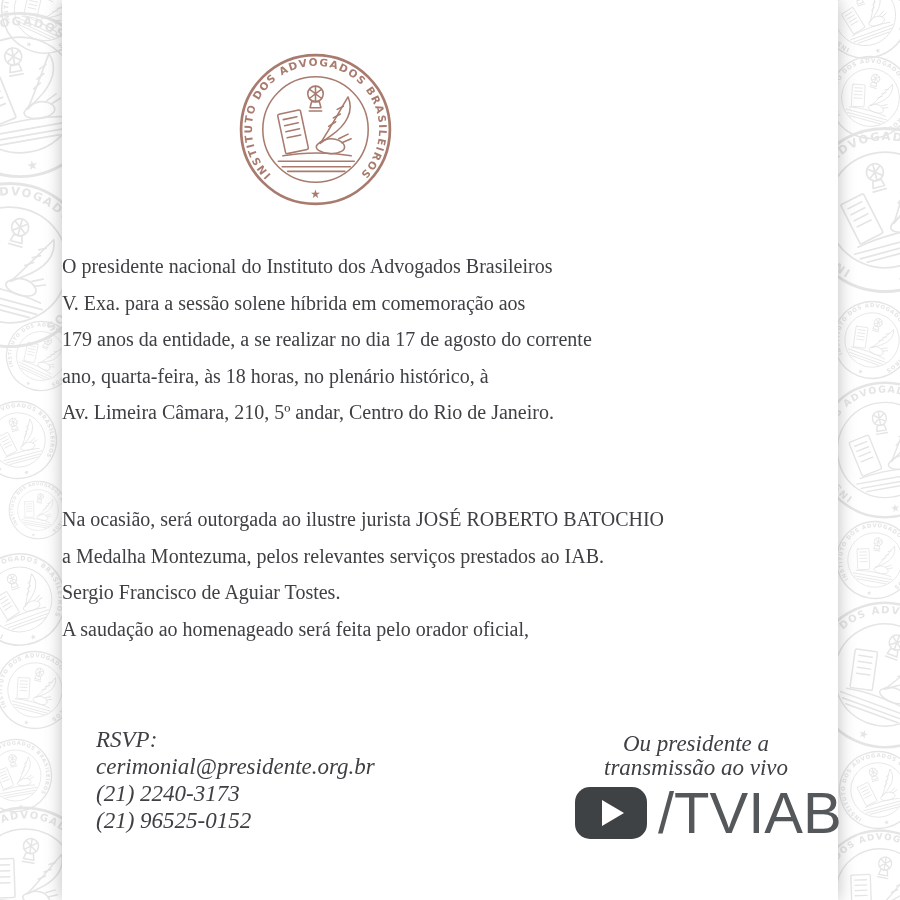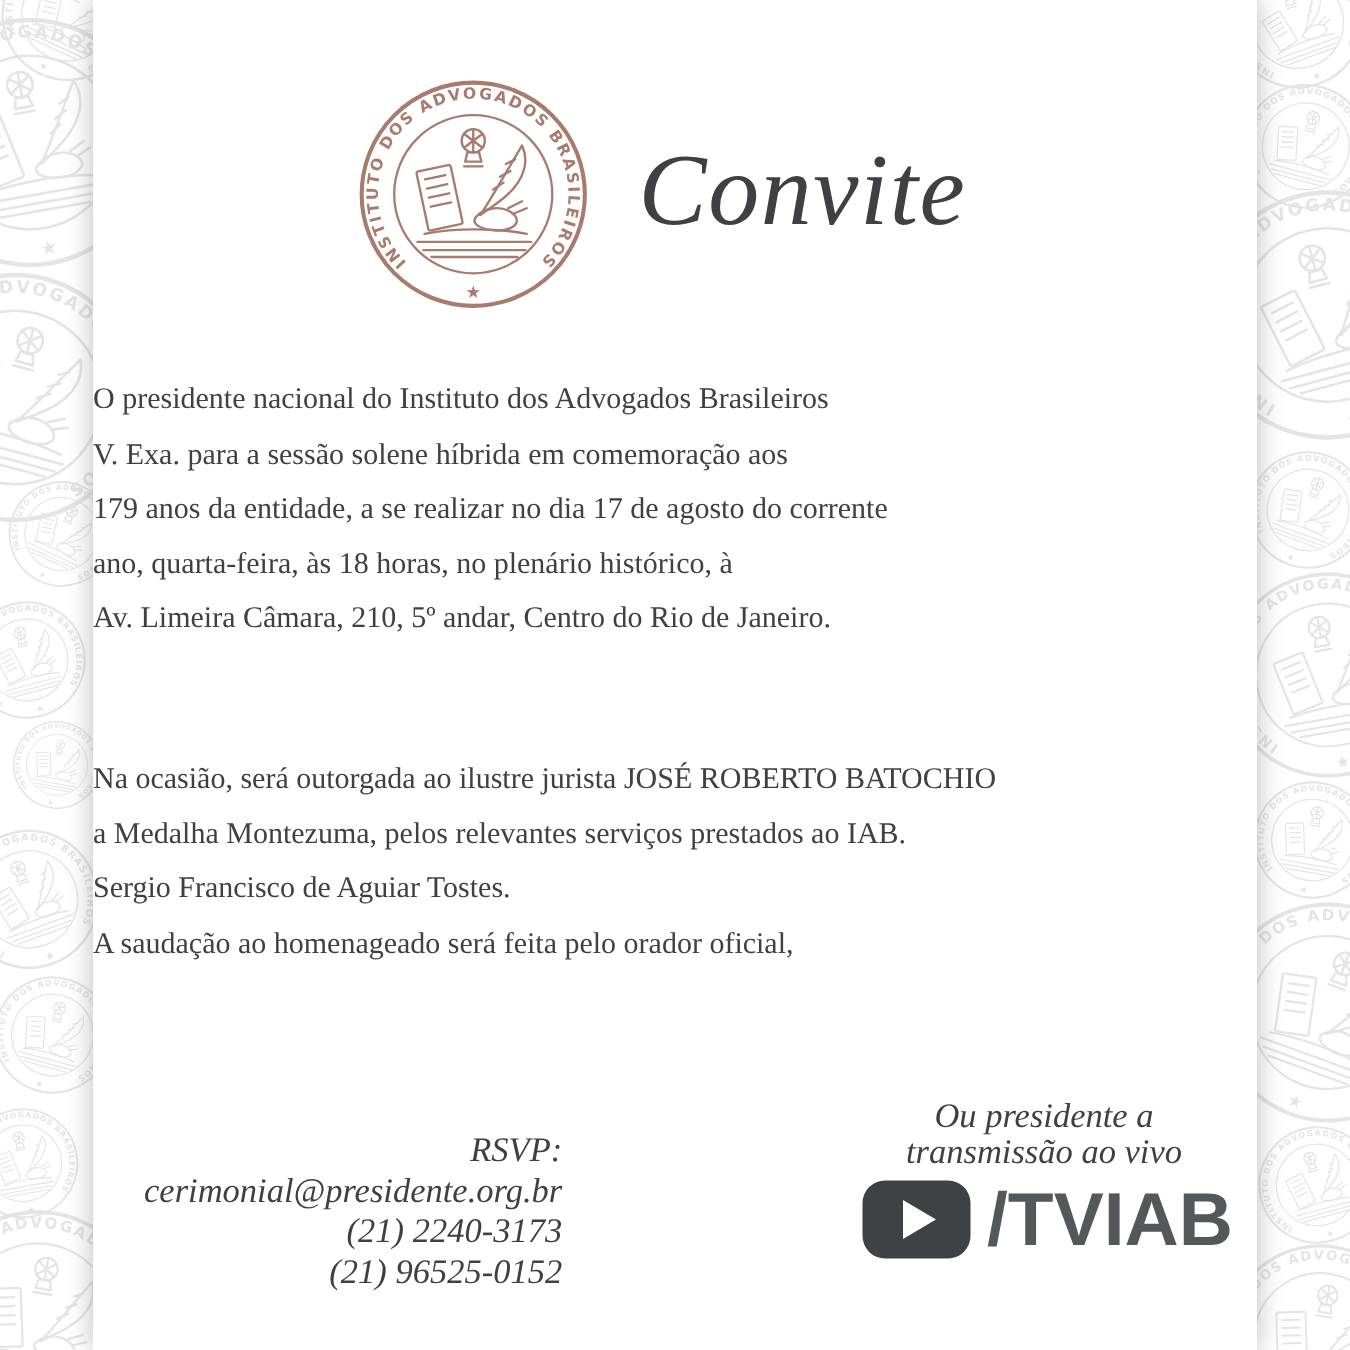--- a/index.html
+++ b/index.html
@@ -35,43 +35,43 @@
   
   .para{
     position:absolute;left:0;right:0;text-align:left;
     font-size:20px;line-height:36.5px;color:var(--text-dark);
   }
   .para-invitation{top:248px}
   .para-honoree{top:501px}
   .line{display:block}
   
   .rsvp{
-    position:absolute;left:34px;top:753px;
-    font-style:italic;font-size:23px;line-height:27px;color:var(--text-dark);text-align:right;
+    position:absolute;left:34px;top:726px;
+    font-style:italic;font-size:23px;line-height:27px;color:var(--text-dark);
   }
   .live{
     position:absolute;left:494px;top:732px;width:280px;text-align:center;
     font-style:italic;font-size:23px;line-height:24px;color:var(--text-dark);
   }
   .yt-row{
     position:absolute;left:513px;top:787px;height:52px;
     display:flex;align-items:center;gap:11px;
   }
   .yt-icon{
     width:72px;height:52px;border-radius:15px;background:var(--youtube-dark);
     display:flex;align-items:center;justify-content:center;flex:0 0 auto;
   }
   .yt-play{
     width:0;height:0;margin-left:4px;
     border-top:13px solid transparent;border-bottom:13px solid transparent;
     border-left:22px solid #ffffff;
   }
   .yt-channel{
-    font-family:"Liberation Sans", sans-serif;font-weight:700;font-style:normal;
-    font-size:50px;line-height:52px;color:var(--channel-gray);
+    font-family:"Liberation Sans", sans-serif;font-weight:400;font-style:normal;
+    font-size:58px;line-height:52px;color:var(--channel-gray);
   }
 </style>
 </head>
 <body>
 
 <svg width="0" height="0" style="position:absolute" aria-hidden="true">
   <defs>
     <symbol id="seal-sym" viewBox="0 0 200 200">
       <circle cx="100" cy="100" r="96" fill="none" stroke="currentColor" stroke-width="3.5"></circle>
       <circle cx="100" cy="100" r="68" fill="none" stroke="currentColor" stroke-width="2"></circle>
@@ -175,21 +175,20 @@
         <use href="#seal-sym"></use>
       </svg>
   </div>
 
   <div class="card">
 
     <svg class="seal-logo" viewBox="0 0 200 200">
       <use href="#seal-sym"></use>
     </svg>
 
-    <div class="page-title">Convite</div>
 
     <div class="para para-invitation">
       <span class="line">O presidente nacional do Instituto dos Advogados Brasileiros</span>
       <span class="line">V. Exa. para a sessão solene híbrida em comemoração aos</span>
       <span class="line">179 anos da entidade, a se realizar no dia 17 de agosto do corrente</span>
       <span class="line">ano, quarta-feira, às 18 horas, no plenário histórico, à</span>
       <span class="line">Av. Limeira Câmara, 210, 5º andar, Centro do Rio de Janeiro.</span>
     </div>
 
     <div class="para para-honoree">

